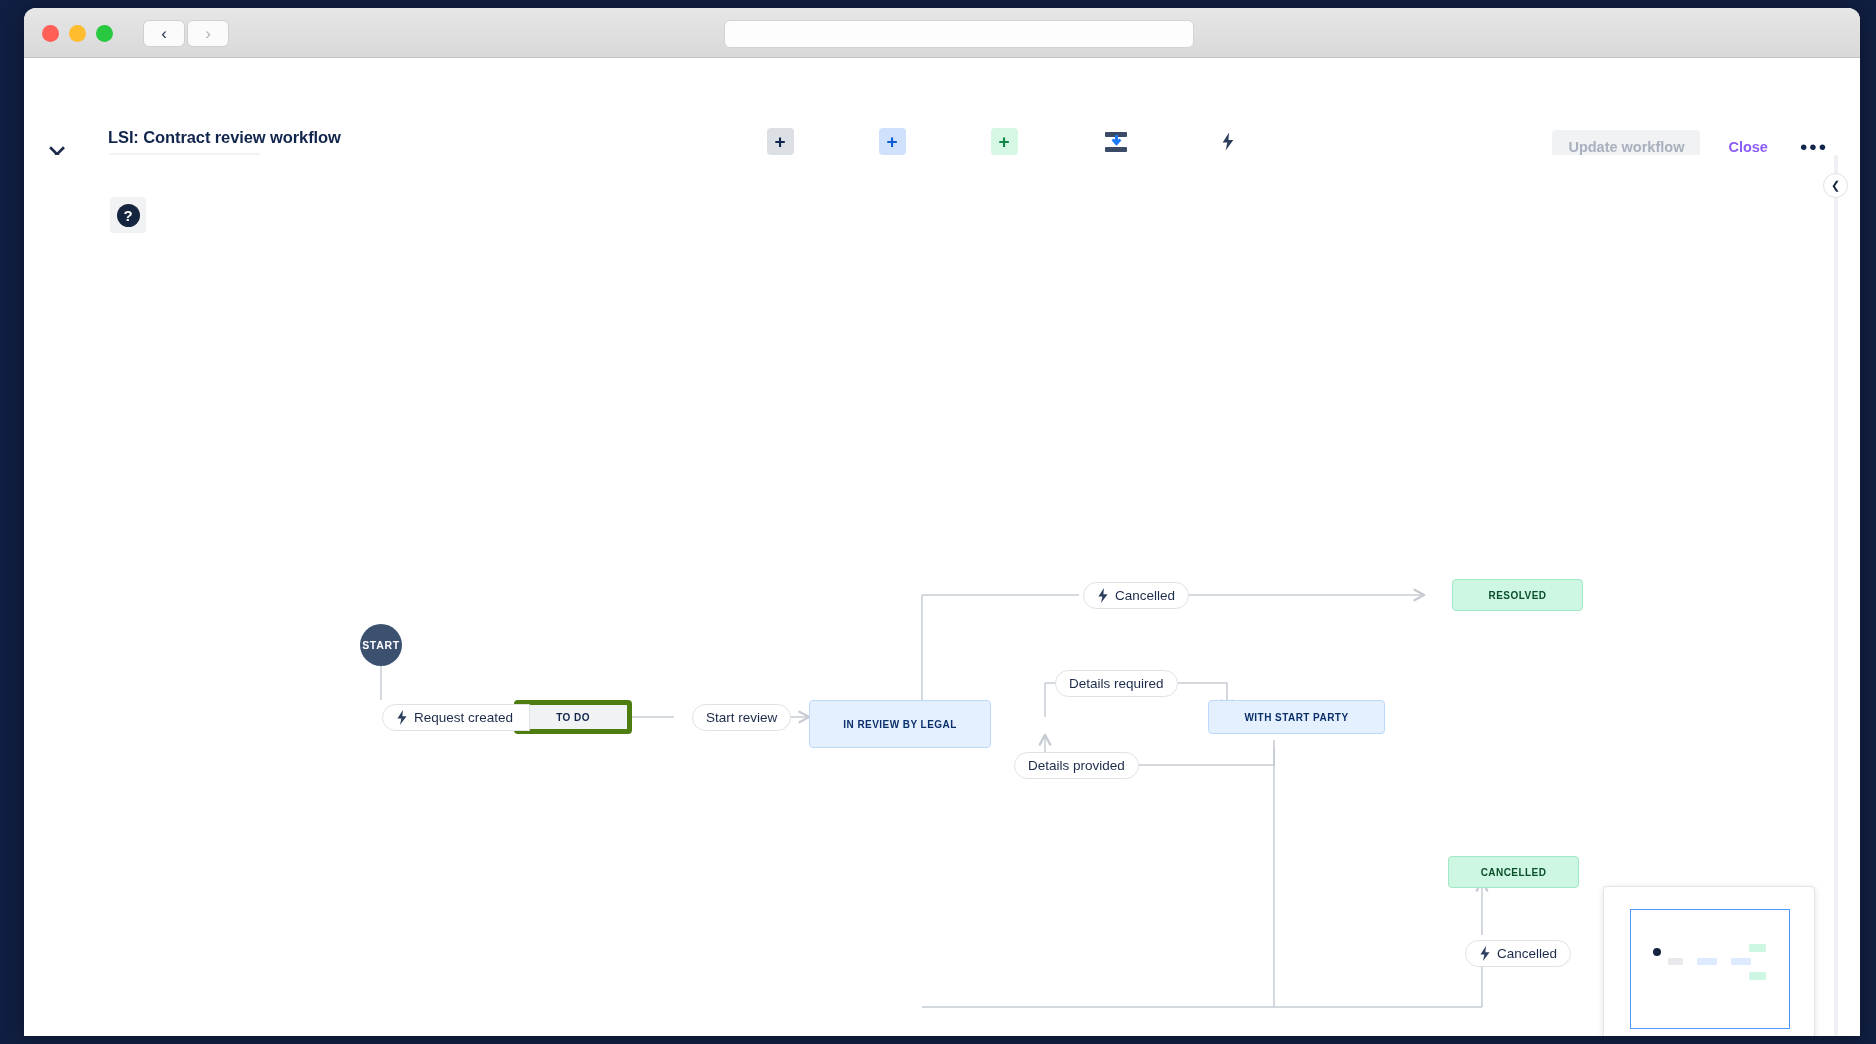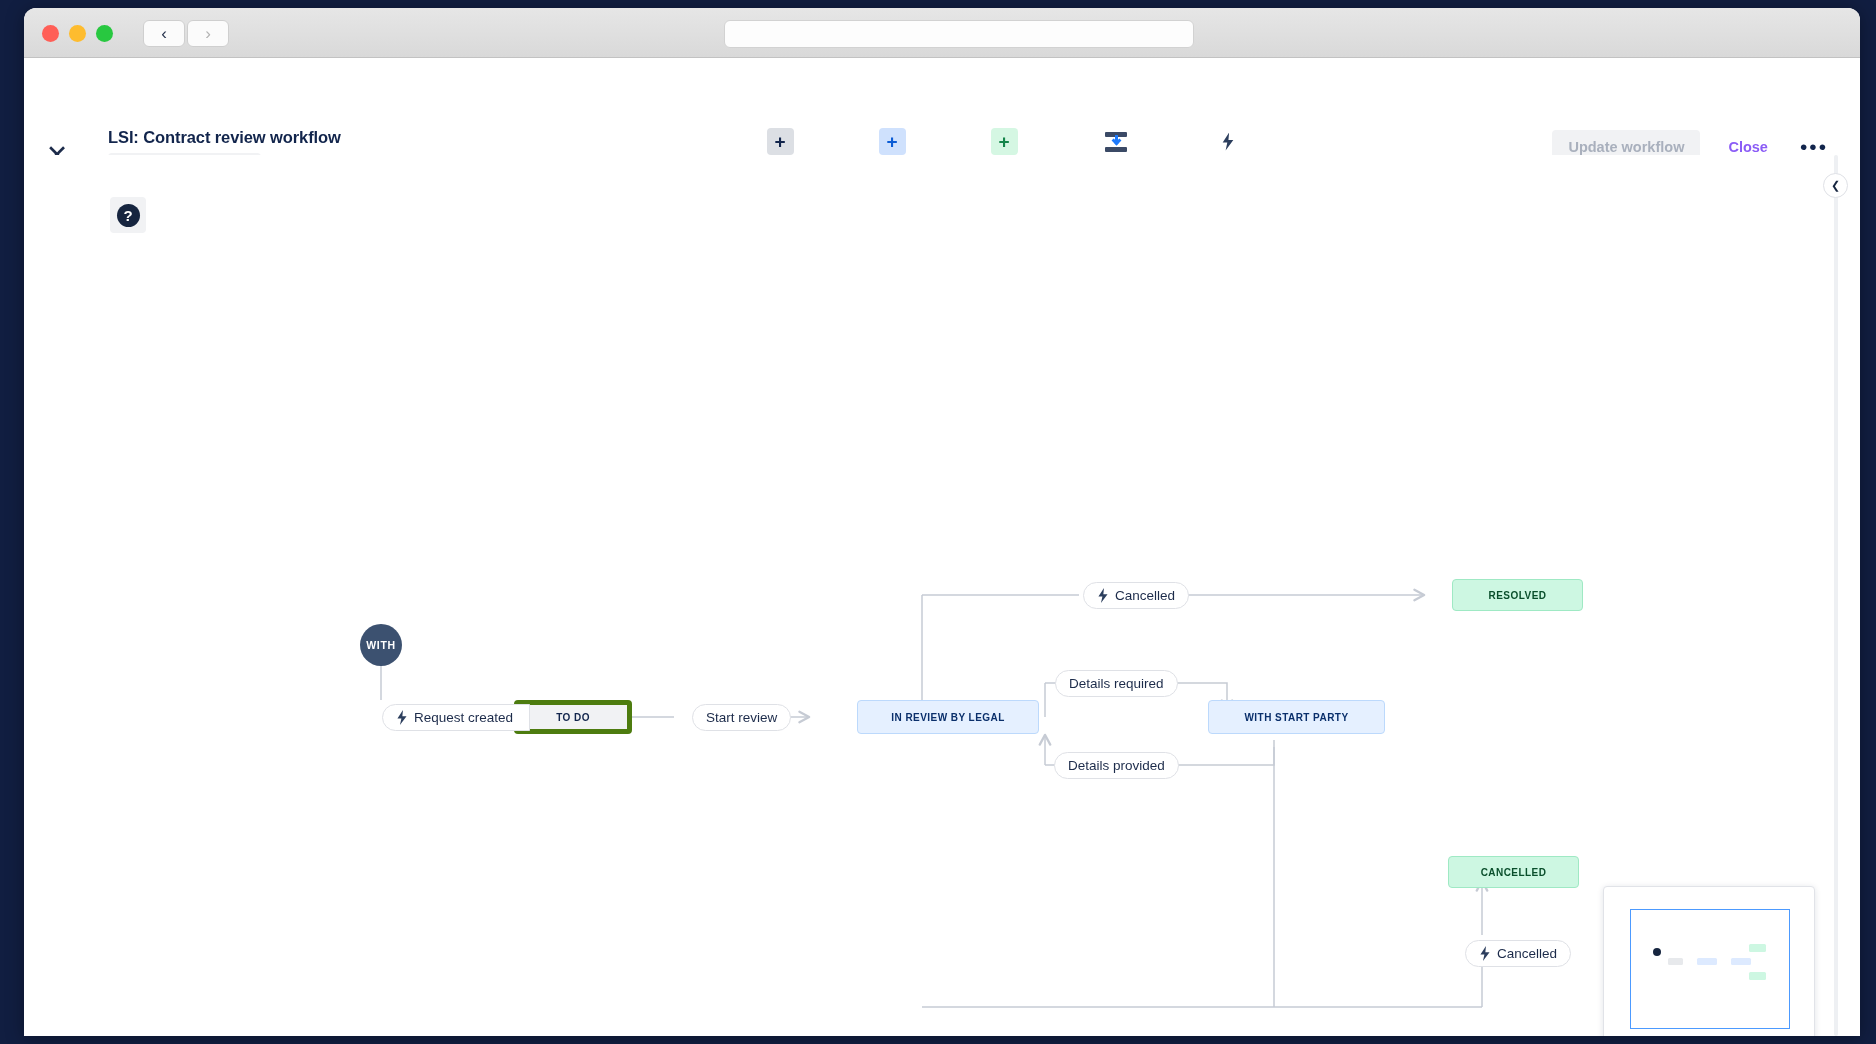--- a/index.html
+++ b/index.html
@@ -319,25 +319,25 @@
           <path d="M1021,610 L1035,610"></path>
           <path d="M1103,610 L1250,610 L1250,585"></path>
 
           <path d="M898,852 L1458,852"></path>
           <path d="M1250,592 L1250,852"></path>
           <path d="M1458,852 L1458,812"></path>
           <path d="M1458,780 L1458,726" marker-end="url(#ah)"></path>
         </g>
       </svg>
 
-      <div class="start-node" style="left:357px; top:490px; transform:translate(-50%,-50%);">WITH</div>
+      <div class="start-node" style="left:357px; top:490px; transform:translate(-50%,-50%);">START</div>
 
       <div class="node todo" style="left:490px; top:545px; width:118px; height:34px;">TO DO</div>
 
-      <div class="node prog" style="left:785px; top:545px; width:182px; height:34px;margin-left:48px;">IN REVIEW BY LEGAL</div>
+      <div class="node prog" style="left:785px; top:545px; width:182px; height:48px;">IN REVIEW BY LEGAL</div>
 
       <div class="node prog" style="left:1184px; top:545px; width:177px; height:34px;">WITH START PARTY</div>
 
       <div class="node done" style="left:1428px; top:424px; width:131px; height:32px;">RESOLVED</div>
 
       <div class="node done" style="left:1424px; top:701px; width:131px; height:32px;">CANCELLED</div>
 
       <div class="pill arrowed" style="left:358px; top:549px;">
         <span class="bolt sm"></span>
         <span>Request created</span>
@@ -349,21 +349,21 @@
 
       <div class="pill" style="left:1059px; top:427px;">
         <span class="bolt sm"></span>
         <span>Cancelled</span>
       </div>
 
       <div class="pill" style="left:1031px; top:515px;">
         <span>Details required</span>
       </div>
 
-      <div class="pill" style="left:1030px; top:597px;">
+      <div class="pill" style="left:990px; top:597px;">
         <span>Details provided</span>
       </div>
 
       <div class="pill" style="left:1441px; top:785px;">
         <span class="bolt sm"></span>
         <span>Cancelled</span>
       </div>
 
       <div class="minimap">
         <div class="mm-view">

